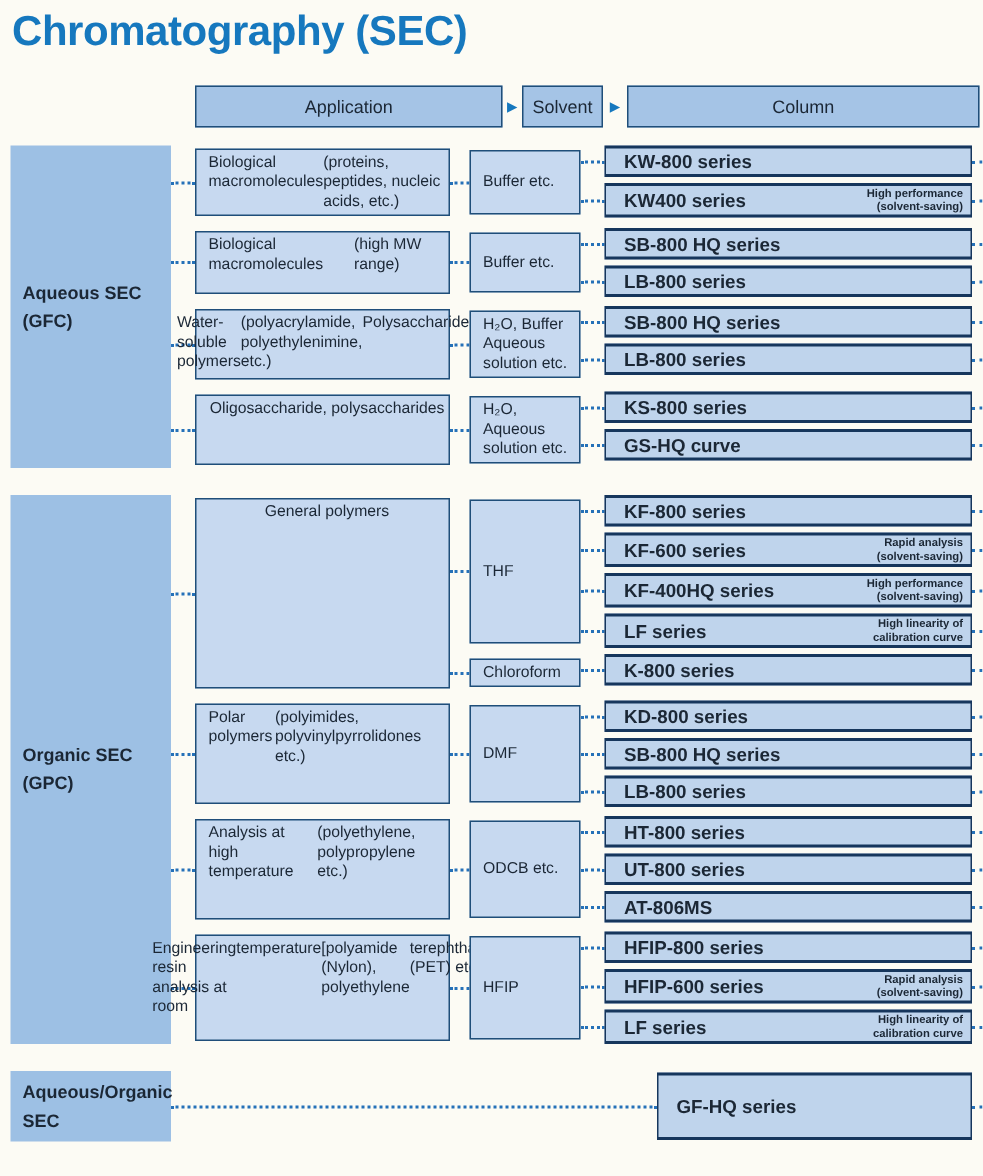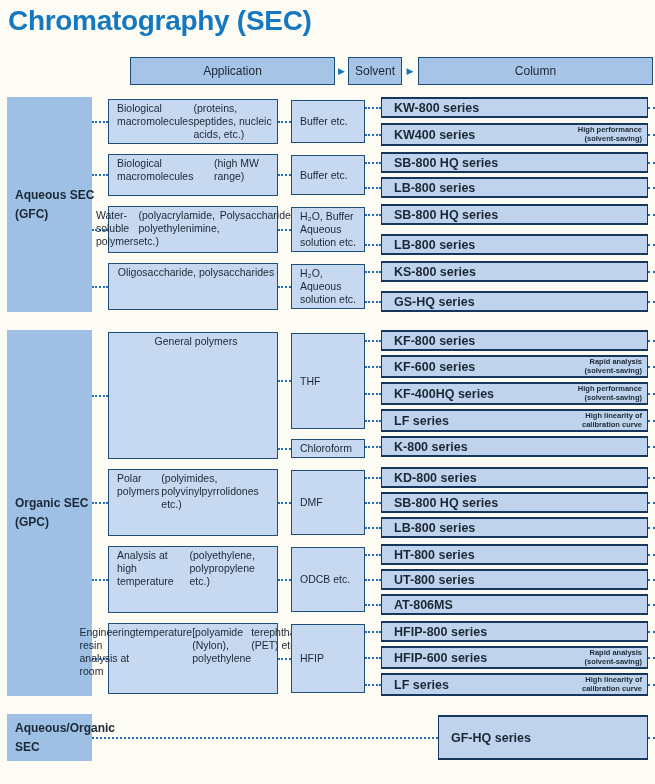--- a/index.html
+++ b/index.html
@@ -40,21 +40,21 @@
   .hdr-sol{width:54px}
   .hdr-col{flex:1}
   .arrow-cell{display:flex;align-items:center;justify-content:center;
     color:var(--title-blue);font-size:9px;}
   .a1{width:13px}
   .a2{width:16px}
 
   #diagram{margin-top:12px;}
   .section{display:flex;align-items:stretch;margin:0 0 18px 7px;}
   .cat-box{
-    width:85px;flex:none;background:var(--cat-fill);
+    width:107px;flex:none;background:var(--cat-fill);
     display:flex;flex-direction:column;justify-content:center;
     padding-left:8px;box-sizing:border-box;
     font-size:12px;font-weight:700;line-height:19px;
   }
   .cat-box .line{white-space:nowrap;}
   .rows{flex:1;display:flex;flex-direction:column;gap:6px;}
   .flow-row{display:flex;align-items:stretch;}
   .dot{flex:none;height:0;border-top:2px dotted var(--dot);}
   .stub-cat{width:16px;align-self:center;}
   .stub-app{width:13px;align-self:center;}
@@ -68,21 +68,21 @@
     padding:2px 2px 2px 8px;font-size:10.5px;line-height:13px;
   }
   .solvent-box{
     width:74px;flex:none;margin:3px 0;box-sizing:border-box;
     background:var(--box-fill);border:1px solid var(--border-navy);
     display:flex;flex-direction:column;justify-content:center;
     padding:2px 6px 2px 8px;font-size:10.5px;line-height:13px;
   }
   .groups{flex:1;display:flex;flex-direction:column;gap:4px;}
   .subgroup{display:flex;align-items:stretch;flex:1;}
-  .col-stack{flex:1;display:flex;flex-direction:column;gap:4px;justify-content:space-between;}
+  .col-stack{flex:1;display:flex;flex-direction:column;gap:4px;justify-content:flex-start;}
   .col-row{display:flex;align-items:center;}
   .col-box{
     flex:1;height:21px;box-sizing:border-box;
     background:var(--col-fill);
     border:1px solid var(--col-border);
     border-top-width:2px;border-bottom-width:2px;
     display:flex;align-items:center;
     padding:0 5px 0 12px;
   }
   .col-box.has-note{height:23px;}
@@ -231,21 +231,21 @@
                 <div class="col-row">
                   <div class="dot stub-sol"></div>
                   <div class="col-box">
                     <div class="col-label">KS-800 series</div>
                   </div>
                   <div class="dot stub-right"></div>
                 </div>
                 <div class="col-row">
                   <div class="dot stub-sol"></div>
                   <div class="col-box">
-                    <div class="col-label">GS-HQ series</div>
+                    <div class="col-label">GS-HQ curve</div>
                   </div>
                   <div class="dot stub-right"></div>
                 </div>
               </div>
             </div>
           </div>
         </div>
       </div>
     </div>
     <div class="section">

